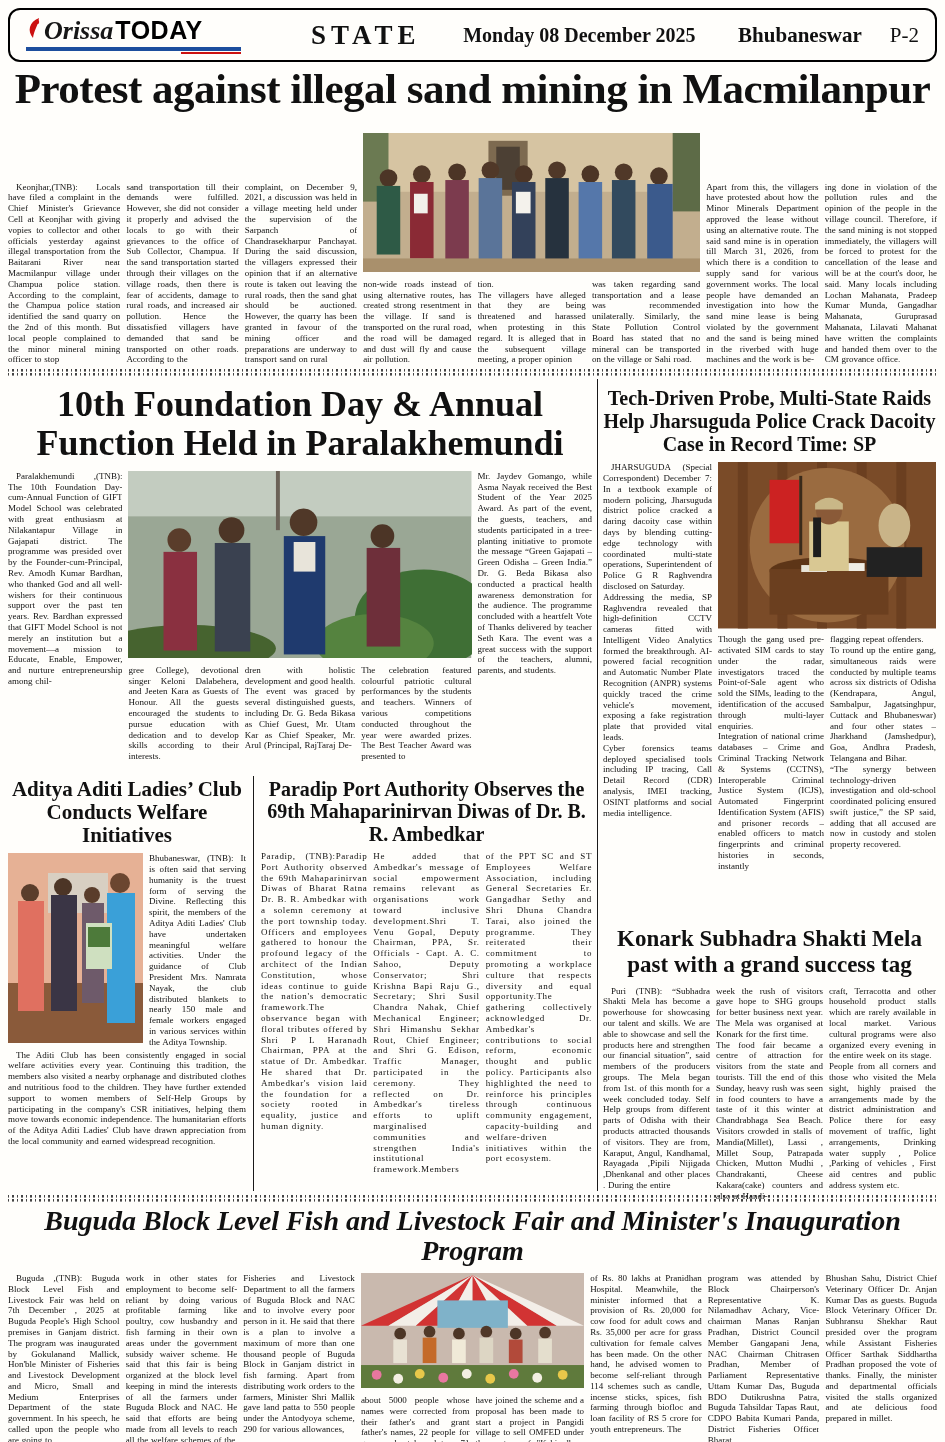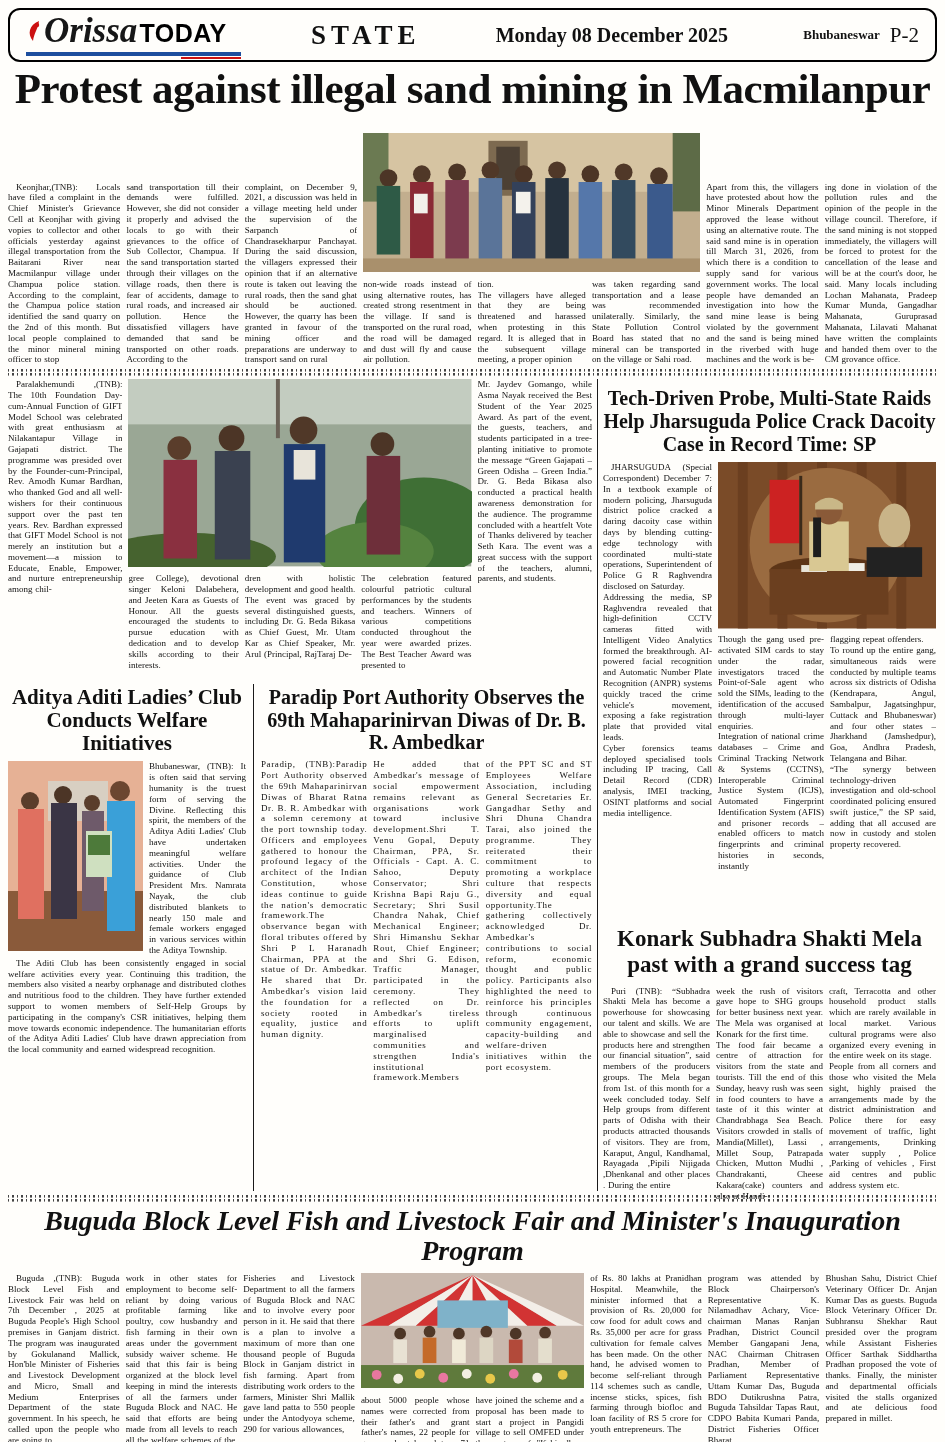--- a/index.html
+++ b/index.html
@@ -8,27 +8,27 @@
     font-family:"Liberation Serif","DejaVu Serif",serif;
     padding:8px 8px 6px 8px;box-sizing:border-box;position:relative;
   }
   
   .masthead{
     border:2.5px solid #000;border-radius:12px;height:54px;
     display:flex;align-items:center;padding:0 16px;gap:10px;box-sizing:border-box;
   }
   .logo{display:flex;flex-direction:column;width:215px;}
   .logo-line{display:flex;align-items:baseline;gap:2px;}
-  .logo-orissa{font-style:italic;font-weight:bold;font-size:35px;color:#171717;}
+  .logo-orissa{font-style:italic;font-weight:bold;font-size:26px;color:#171717;}
   .logo-today{font-family:"Liberation Sans",sans-serif;font-weight:bold;font-size:25px;letter-spacing:.5px;color:#000;}
   .logo-underline{height:4px;background:#1d4e9e;margin-top:1px;}
   .logo-redline{height:2px;background:#cc1111;width:60px;align-self:flex-end;margin-top:1px;}
   .m-section{font-weight:bold;font-size:27px;letter-spacing:5px;margin-left:60px;}
   .m-date{font-weight:bold;font-size:20px;flex:1;text-align:center;}
-  .m-city{font-weight:bold;font-size:13px;}
+  .m-city{font-weight:bold;font-size:21px;margin-right:18px;}
   .m-page{font-size:21px;}
   
   .h-main{font-size:43px;font-weight:bold;text-align:center;line-height:1.05;margin:4px 0 6px 0;letter-spacing:-.5px;}
   .h-story2{font-size:36px;font-weight:bold;text-align:center;line-height:1.08;margin:6px 0 8px 0;}
   .h-tech{font-size:20px;font-weight:bold;text-align:center;line-height:1.15;margin:8px 0 6px 0;}
   .h-aditya{font-size:21px;font-weight:bold;text-align:center;line-height:1.1;margin:2px 0 6px 0;}
   .h-paradip{font-size:20px;font-weight:bold;text-align:center;line-height:1.12;margin:2px 0 6px 0;}
   .h-konark{font-size:23px;font-weight:bold;text-align:center;line-height:1.12;margin:6px 0 8px 0;}
   .h-buguda{font-size:28px;font-weight:bold;font-style:italic;text-align:center;line-height:1.05;margin:4px 0 8px 0;}
   
@@ -138,20 +138,21 @@
     </div>
   </div>
 
   <div class="dotrule"></div>
 
   <div class="mid" style="height:812px;">
 
     <div class="mid-left stack">
 
       <div>
+        <div class="h-story2">10th Foundation Day &amp; Annual Function Held in Paralakhemundi</div>
         <div class="row" style="height:295px;">
           <div class="col f1 indent">Paralakhemundi ,(TNB): The 10th Foundation Day-cum-Annual Function of GIFT Model School was celebrated with great enthusiasm at Nilakantapur Village in Gajapati district.  The programme was presided over by the Founder-cum-Principal, Rev. Amodh Kumar Bardhan, who thanked God and all well-wishers for their continuous support over the past ten years. Rev. Bardhan expressed that GIFT Model School is not merely an institution but a movement—a mission to Educate, Enable, Empower, and nurture entrepreneurship among chil-</div>
           <div class="f3 stack" style="gap:4px;">
             <div class="photo-box" style="height:190px;">
               <svg class="ph" viewBox="0 0 348 190" preserveAspectRatio="none">
                 <rect width="348" height="190" fill="#9aa795"></rect>
                 <rect width="348" height="46" fill="#c3ccc0"></rect>
                 <rect x="150" y="0" width="4" height="60" fill="#6b6257"></rect>
                 <ellipse cx="300" cy="150" rx="70" ry="50" fill="#3f6f35"></ellipse>
                 <ellipse cx="250" cy="175" rx="60" ry="30" fill="#55833f"></ellipse>

